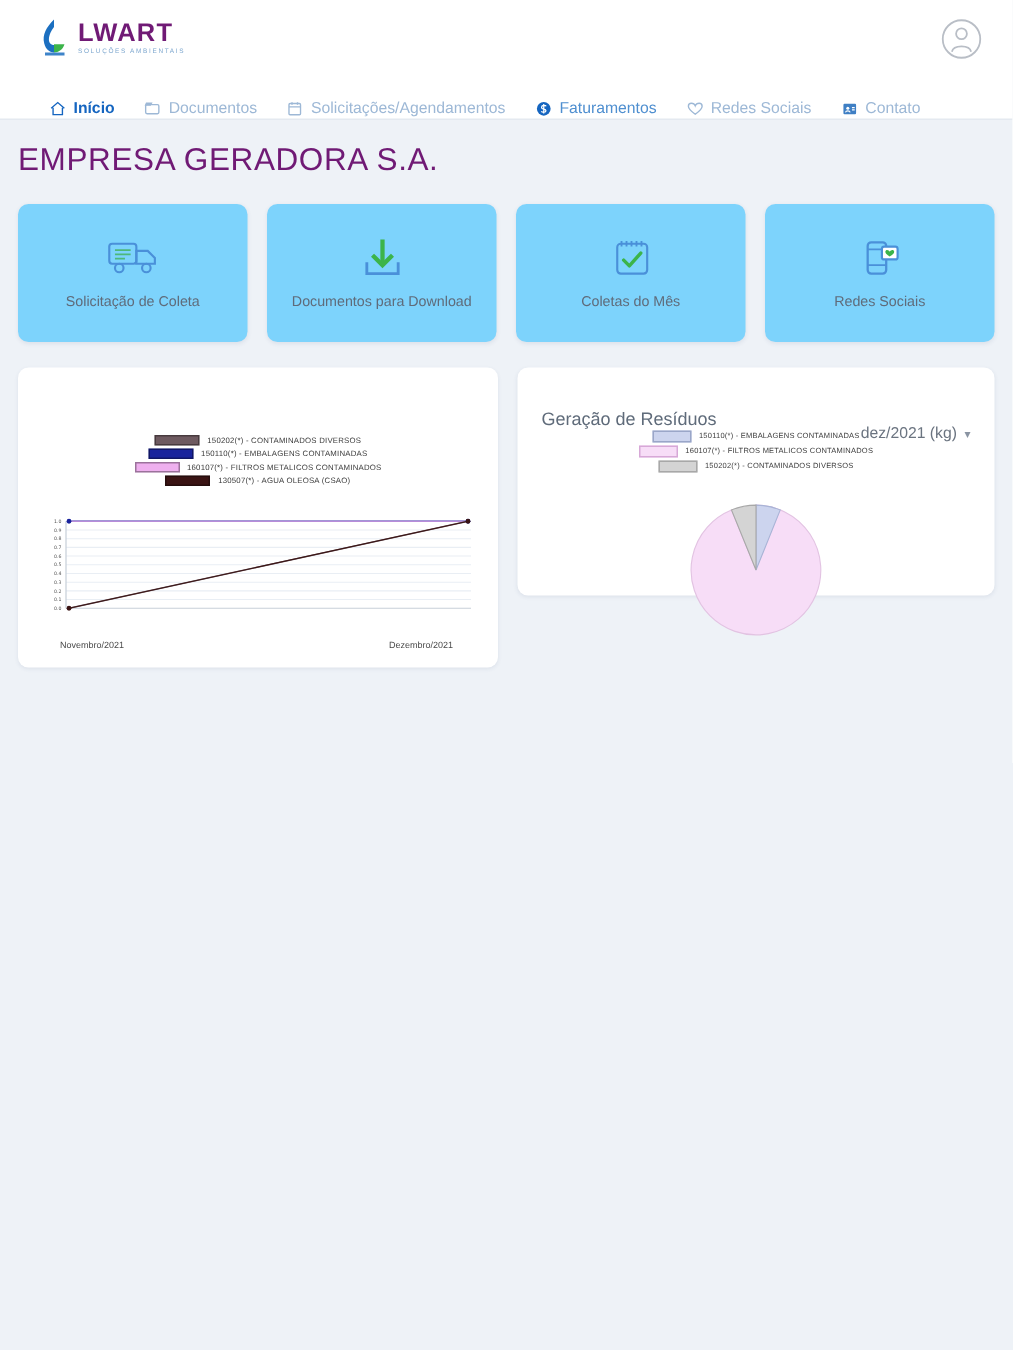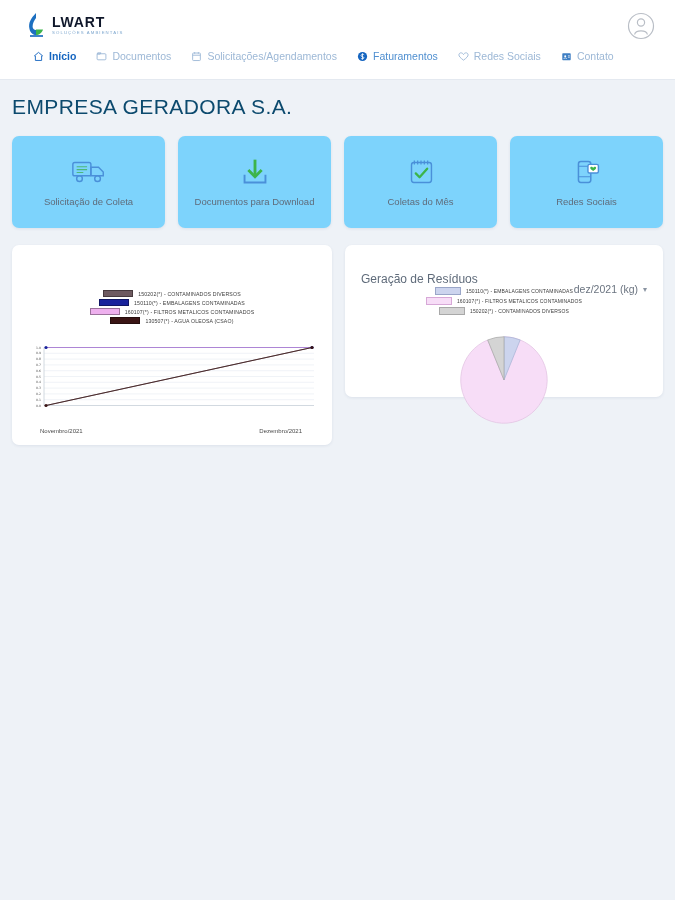--- a/index.html
+++ b/index.html
@@ -18,50 +18,50 @@
     position: relative;
     border-bottom: 1px solid #e4e9f0;
   }
   .logo-wrap {
     position: absolute; left: 25px; top: 12px;
     display: flex; align-items: center; gap: 5px;
   }
   .logo-mark { width: 22px; height: 26px; display:block; }
   .logo-text-block { display:flex; flex-direction:column; line-height:1; }
   .logo-word {
-    font-size: 14px; font-weight: bold; letter-spacing: 0.8px;
-    color: #0f172a;
+    font-size: 17px; font-weight: bold; letter-spacing: 0.8px;
+    color: #701a75;
   }
   .logo-sub {
     font-size: 4.3px; letter-spacing: 1.1px; color: #7fa8cf; margin-top: 2px;
   }
   .avatar-btn {
     position: absolute; right: 20px; top: 12px;
     width: 28px; height: 28px;
   }
 
   .navbar {
-    position: absolute; left: 0; top: 50px;
+    position: absolute; left: 0; top: 66px;
     display: flex; align-items: flex-start; gap: 0px;
     padding-left: 33px;
     font-size: 10.5px;
   }
   .nav-item {
     display: flex; align-items: center; gap: 5px;
     color: #9db8d6; margin-right: 20px; white-space: nowrap;
     cursor: pointer;
   }
   .nav-item.active { color: #1565c0; font-weight: bold; }
   .nav-item.strong { color: #4f8fd0; }
   .nav-ico { width: 11px; height: 11px; display:block; flex: 0 0 auto; }
 
   
   .page-title {
     position: absolute; left: 12px; top: 95px;
-    font-size: 21px; color: #0c4a6e; letter-spacing: 0.4px;
+    font-size: 21px; color: #701a75; letter-spacing: 0.4px;
     font-weight: normal;
   }
 
   
   .cards {
     position: absolute; left: 12px; top: 136px;
     display: flex; gap: 13px;
   }
   .card {
     width: 153px; height: 92px; background: #7dd3fc; border-radius: 7px;

